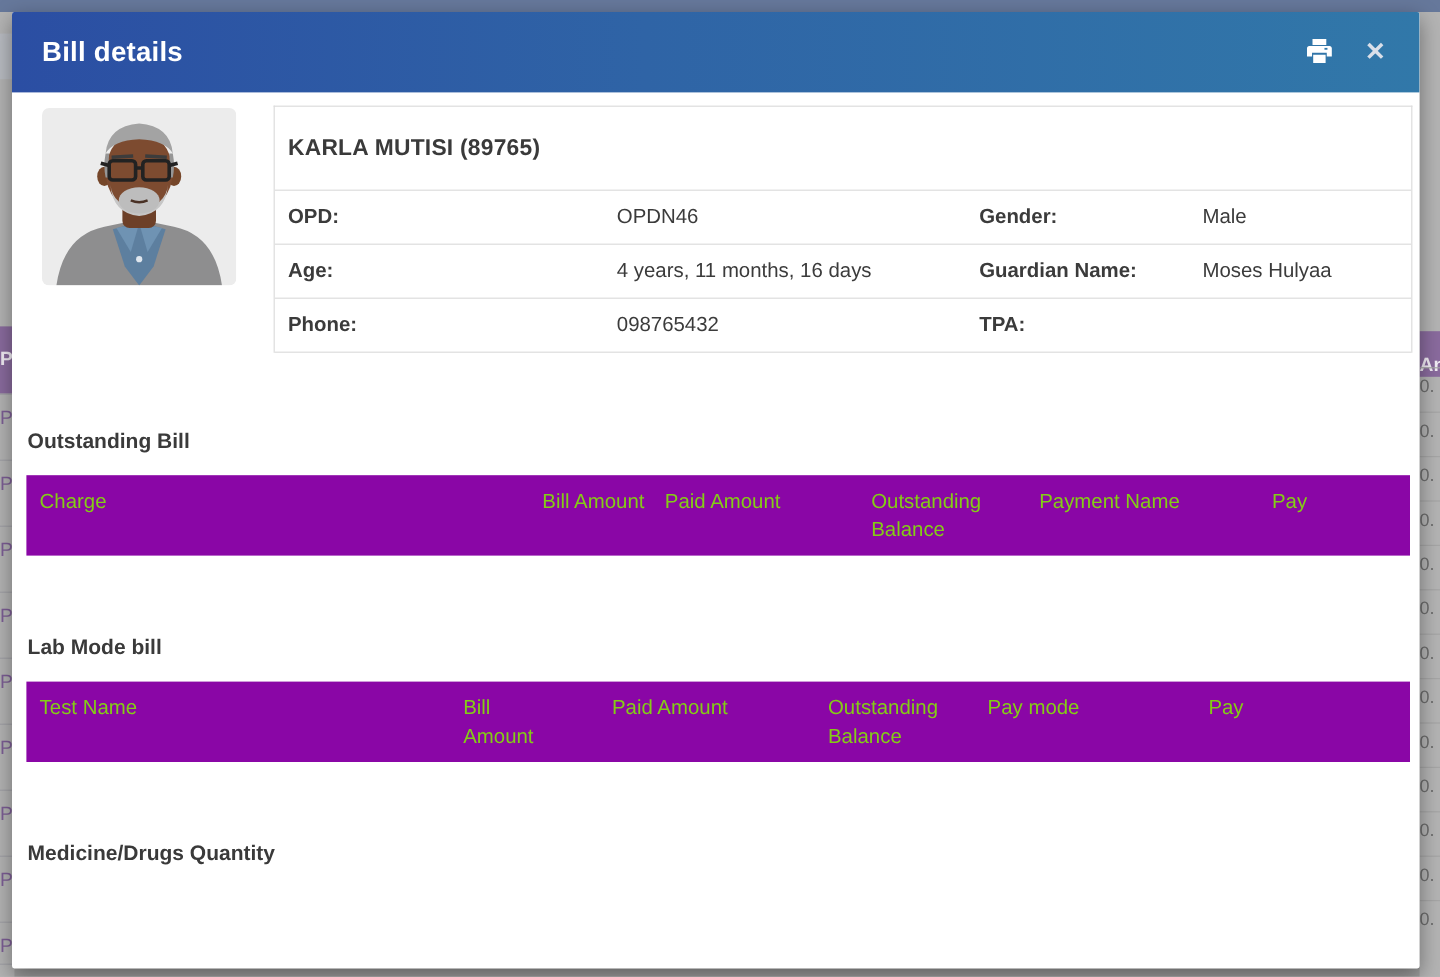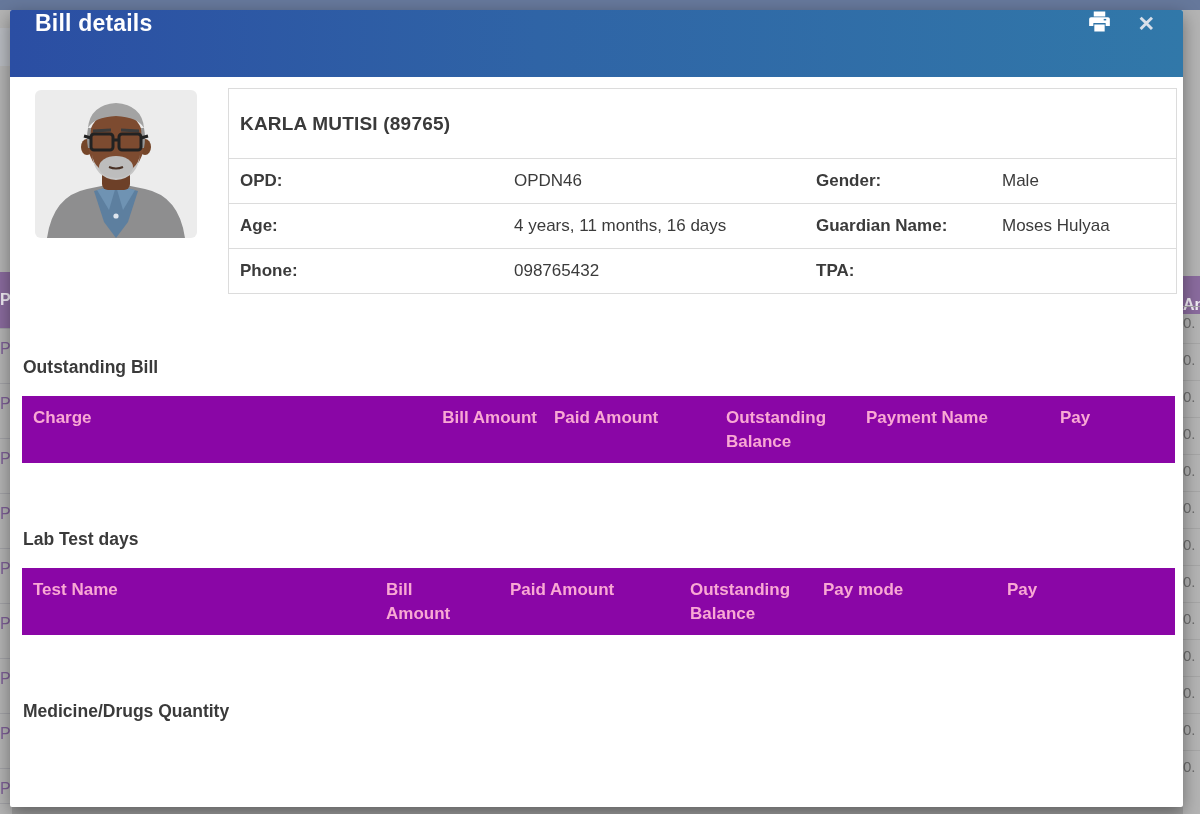--- a/index.html
+++ b/index.html
@@ -19,41 +19,41 @@
     color:#7d5e96;font-size:16px;line-height:24px;padding-top:8px;}
   .bg-row-r{position:absolute;left:0;width:17px;height:37px;border-top:1px solid #a6a6a6;
     color:#6e6e6e;font-size:15px;line-height:20px;padding-top:6px;}
   .bg-bottom{position:absolute;left:12px;right:17px;bottom:0;height:8px;background:#9f9f9f;}
 
   
   .modal{position:absolute;left:10px;top:10px;width:1173px;height:797px;background:#ffffff;
     box-shadow:0 6px 18px rgba(0,0,0,.4);border-radius:2px;overflow:hidden;}
   .modal-header{position:absolute;left:0;top:0;width:100%;height:67px;
     background:linear-gradient(90deg,#2b4ea3 0%,#2f64a6 45%,#3178a9 100%);
-    display:flex;align-items:flex-start;}
+    display:flex;align-items:center;}
   .modal-title{color:#ffffff;font-size:23px;font-weight:bold;margin-left:25px;letter-spacing:.2px;}
   .header-actions{margin-left:auto;margin-right:28px;display:flex;align-items:center;gap:26px;}
   .icon-btn{background:none;border:none;padding:0;cursor:pointer;display:flex;align-items:center;}
   .close-glyph{color:#d9dfe9;font-size:21px;font-weight:bold;line-height:1;}
 
   
   .photo{position:absolute;left:25px;top:80px;width:162px;height:148px;border-radius:6px;overflow:hidden;}
   .info-table{position:absolute;left:218px;top:78px;width:947px;border:1px solid #dcdcdc;border-bottom:none;}
   .info-name-row{height:69px;display:flex;align-items:center;border-bottom:1px solid #dcdcdc;}
   .patient-name{font-size:19px;font-weight:bold;color:#3a3a3a;padding-left:11px;letter-spacing:.2px;}
   .info-row{height:44px;display:flex;align-items:center;border-bottom:1px solid #dcdcdc;font-size:17px;color:#3b3b3b;}
   .info-row .c1{width:274px;padding-left:11px;font-weight:bold;}
   .info-row .c2{width:302px;}
   .info-row .c3{width:186px;font-weight:bold;}
   .info-row .c4{flex:1;}
 
   
   .section-title{position:absolute;left:13px;font-size:17.5px;font-weight:bold;color:#3a3a3a;}
-  .thead-bar{position:absolute;left:12px;width:1153px;background:#8a06a6;color:#f9a8d4;
-    font-size:17px;font-weight:bold;}
+  .thead-bar{position:absolute;left:12px;width:1153px;background:#8a06a6;color:#84cc16;
+    font-size:17px;font-weight:normal;}
   .thead-bar span{position:absolute;top:10px;line-height:24px;}
   .h67{height:67px;} .h44{height:44px;}
 
   
   .cons .c1{left:11px;}
   .cons .c2{left:376px;width:139px;text-align:right;}
   .cons .c3{left:532px;}
   .cons .c4{left:704px;width:122px;}
   .cons .c5{left:844px;}
   .cons .c6{left:1038px;}
@@ -188,21 +188,21 @@
     <div class="section-title" style="top:347px">Outstanding Bill</div>
     <div class="thead-bar cons h67" style="top:386px">
       <span class="c1">Charge</span>
       <span class="c2">Bill Amount</span>
       <span class="c3">Paid Amount</span>
       <span class="c4">Outstanding Balance</span>
       <span class="c5">Payment Name</span>
       <span class="c6">Pay</span>
     </div>
 
-    <div class="section-title" style="top:519px">Lab Test days</div>
+    <div class="section-title" style="top:519px">Lab Mode bill</div>
     <div class="thead-bar lab h67" style="top:558px">
       <span class="c1">Test Name</span>
       <span class="c2">Bill Amount</span>
       <span class="c3">Paid Amount</span>
       <span class="c4">Outstanding Balance</span>
       <span class="c5">Pay mode</span>
       <span class="c6">Pay</span>
     </div>
 
     <div class="section-title" style="top:691px">Medicine/Drugs Quantity</div>

